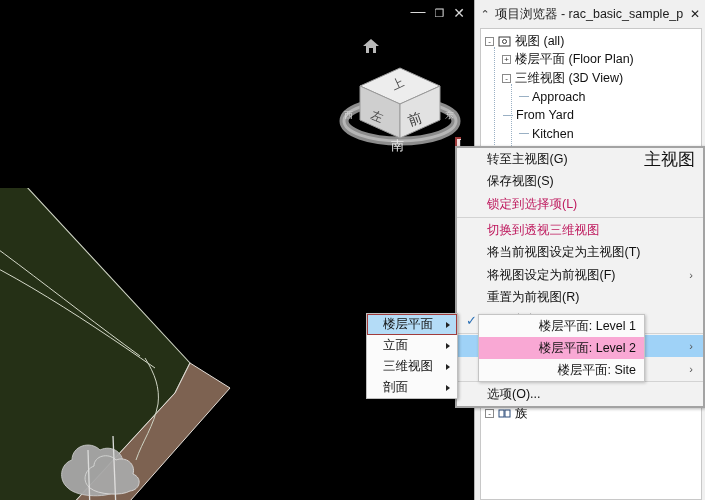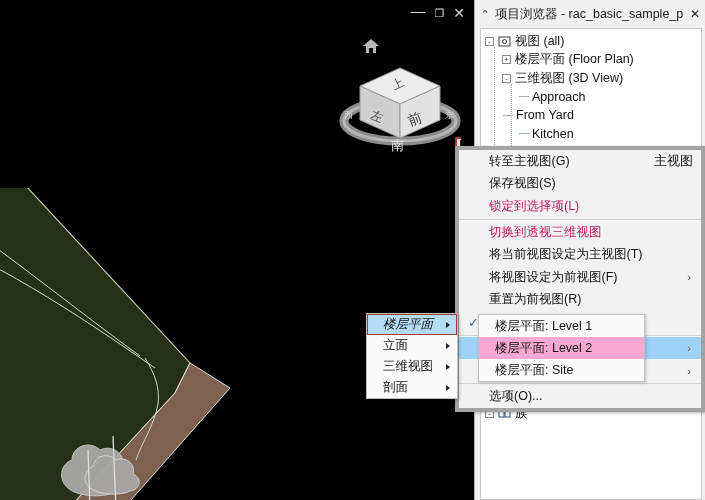--- a/index.html
+++ b/index.html
@@ -49,42 +49,42 @@
   .node{position:relative;height:18.5px;display:flex;align-items:center;font-size:12.5px;color:#111;
      white-space:nowrap;}
   .exp{width:9px;height:9px;border:1px solid #8a8a8a;background:#fff;color:#333;font-size:8px;
      line-height:7px;text-align:center;margin-right:4px;flex:0 0 auto;box-sizing:border-box;}
   .dash{width:10px;border-top:1px solid #9ab0c4;margin-right:3px;flex:0 0 auto;}
   .vicon{width:13px;height:11px;margin-right:4px;flex:0 0 auto;}
   .lbl{overflow:hidden;text-overflow:clip;}
   .vline{position:absolute;width:0;border-left:1px dotted #9ab0c4;}
 
   
-  .ctx{position:absolute;left:455px;top:146px;width:250px;background:#f2f2f2;border:4px solid #a3a3a3;
+  .ctx{position:absolute;left:455px;top:146px;width:250px;background:#f2f2f2;border:2px solid #a3a3a3;
      box-sizing:border-box;box-shadow:1px 1px 3px rgba(0,0,0,.28);}
   .mrow{position:relative;height:22.6px;display:flex;align-items:center;font-size:12.5px;color:#111;
      padding-left:30px;padding-right:8px;white-space:nowrap;}
   .mrow.dis{color:#be185d;}
-  .mrow .shortcut{margin-left:auto;font-size:13px;color:#111;}
+  .mrow .shortcut{margin-left:auto;font-size:17px;color:#111;}
   .mrow .arrow{position:absolute;right:10px;top:50%;transform:translateY(-50%);font-size:11px;color:#555;}
   .msep{height:1px;background:#d3d3d3;margin:1px 0 1px 0;}
   .check{position:absolute;left:9px;top:50%;transform:translateY(-50%);color:#2a6fb5;font-size:13px;}
   .mrow.hl{background:#9fd2f7;}
 
   
   .fplist{position:absolute;left:478px;top:314px;width:167px;background:#fbfbfb;border:1px solid #c4c4c4;
      box-sizing:border-box;z-index:40;box-shadow:1px 1px 3px rgba(0,0,0,.22);}
-  .fplist .mrow{padding-left:16px;height:22px;}
+  .fplist .mrow{padding-left:16px;height:22px;justify-content:flex-end;}
   .fplist .mrow.sel{background:#f9a8d4;}
 
   
   .vtsub{position:absolute;left:366px;top:313px;width:92px;background:#fbfbfb;border:1px solid #bfbfbf;
      box-sizing:border-box;z-index:50;box-shadow:1px 1px 3px rgba(0,0,0,.3);}
   .vtsub .mrow{padding-left:16px;height:21px;font-size:12.5px;}
-  .vtsub .mrow.sel{background:#b4dcf7;outline:1.5px solid #a13c3c;outline-offset:-1px;position:relative;font-style:italic;}
+  .vtsub .mrow.sel{background:#b4dcf7;outline:1.5px solid #a13c3c;outline-offset:-1px;position:relative;}
   .vtsub .tri{position:absolute;right:7px;top:50%;transform:translateY(-50%);
      width:0;height:0;border-left:4px solid #222;border-top:3.5px solid transparent;border-bottom:3.5px solid transparent;}
 </style>
 </head>
 <body>
 
 <div id="root">
 
   <div class="viewport">
 

